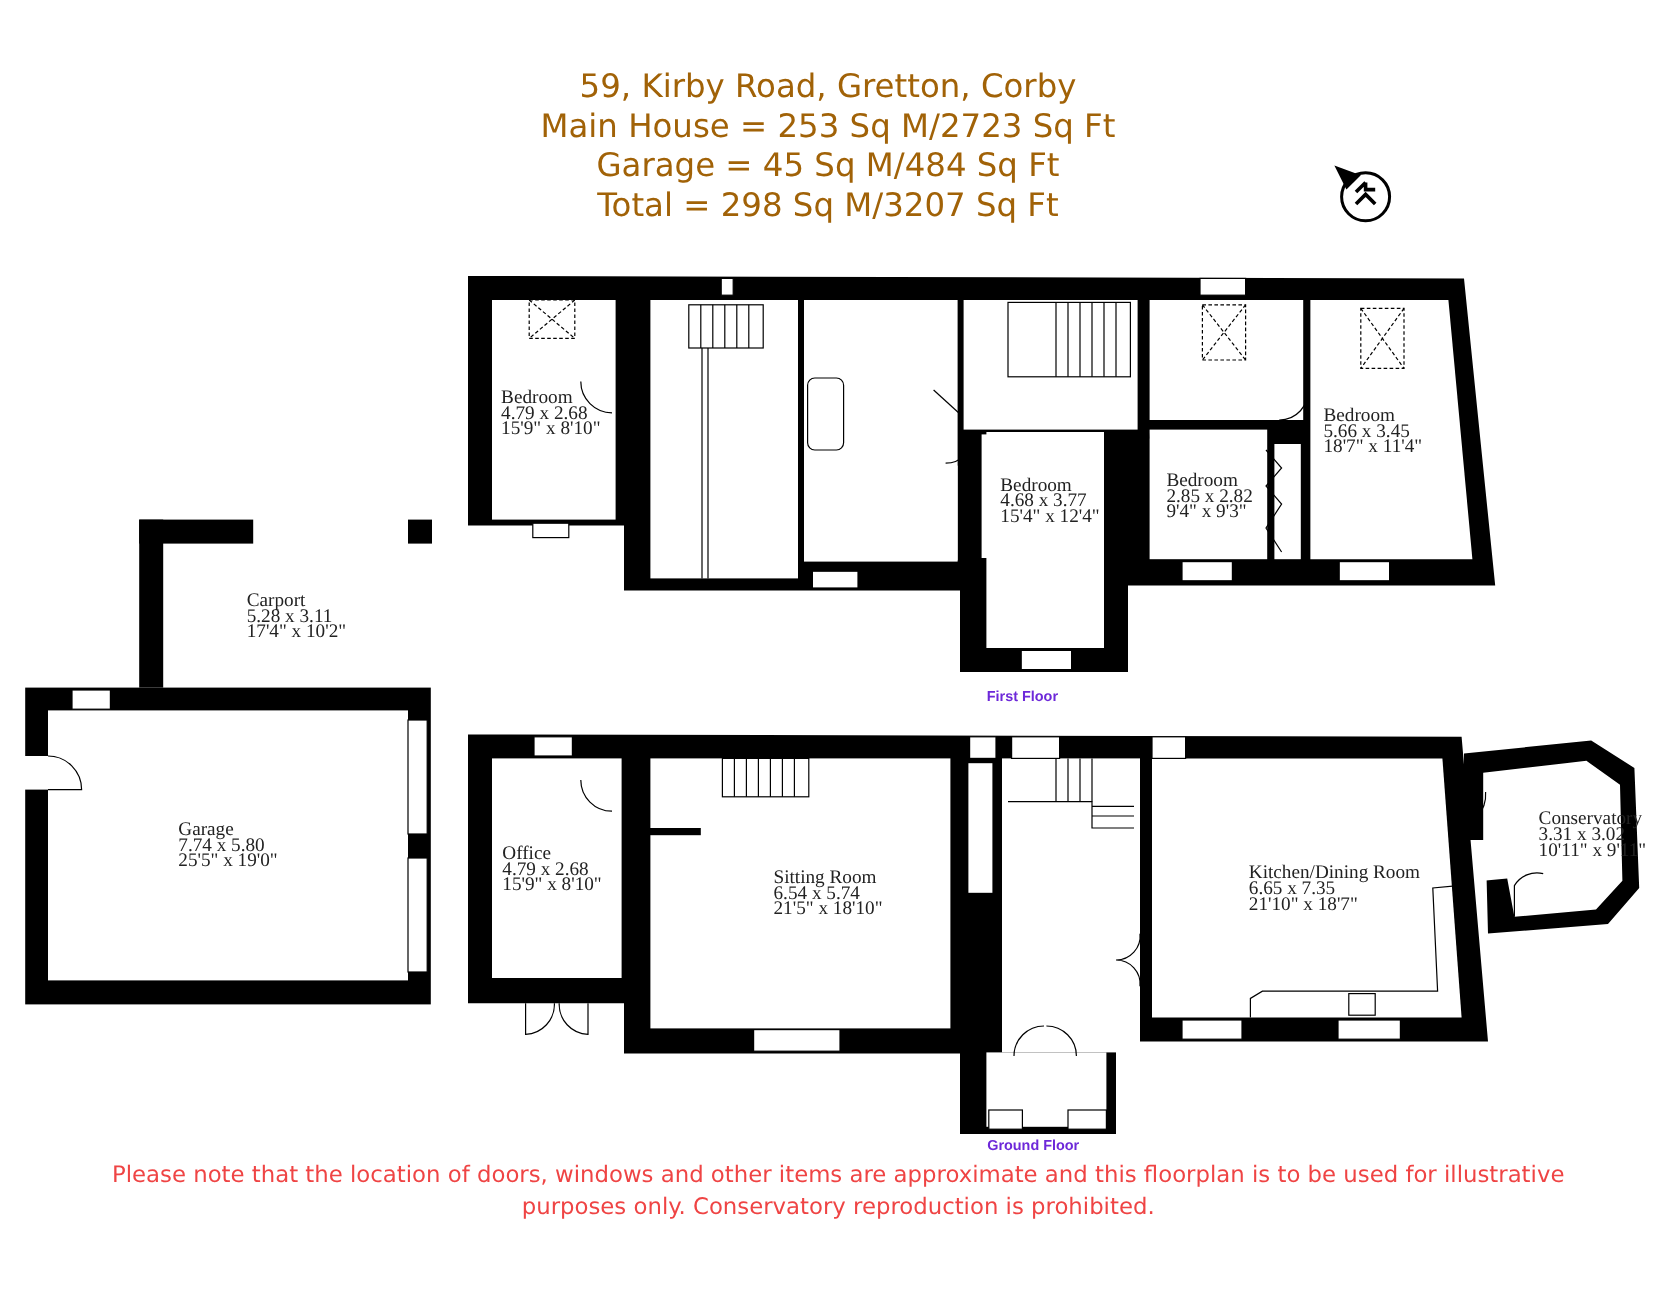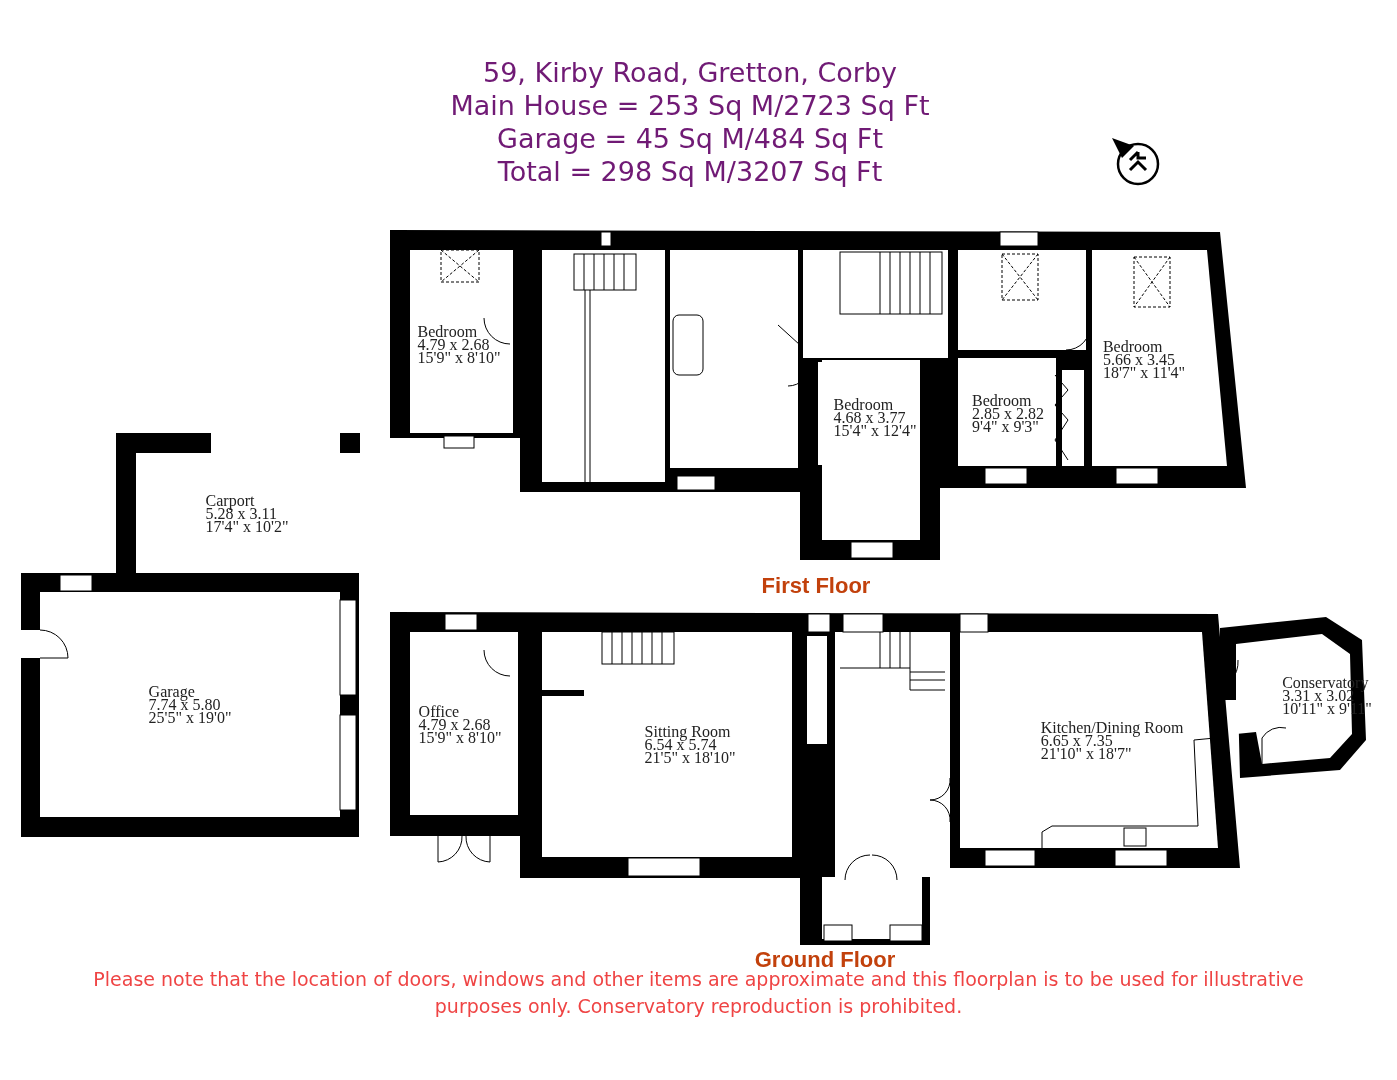--- a/index.html
+++ b/index.html
@@ -1,25 +1,25 @@
 <!DOCTYPE html>
 <html><head>
   <meta charset="utf-8">
   <style>
     html, body { margin: 0; padding: 0; background: #ffffff; }
     body { width: 1397px; height: 1080px; position: relative; overflow: hidden;
            font-family: "DejaVu Sans", sans-serif; color: #1a1a1a; }
     .header { position: absolute; left: 440px; top: 56px; width: 500px; text-align: center;
-              font-family: "DejaVu Sans", sans-serif; font-size: 27px; line-height: 33px; color: #701a75; }
+              font-family: "DejaVu Sans", sans-serif; font-size: 27px; line-height: 33px; color: #a16207; }
     .header div { white-space: nowrap; }
     .plan { position: absolute; left: 0; top: 0; }
     .room-label { position: absolute; text-align: left; font-family: Liberation Serif, serif;
                   font-size: 16px; line-height: 13px; color: #222; white-space: nowrap; transform: translateX(-50%); }
     .floor-label { position: absolute; font-family: "Liberation Sans", sans-serif; font-weight: bold;
-                   font-size: 22px; color: #c2410c; transform: translateX(-50%); white-space: nowrap; }
+                   font-size: 12px; color: #6d28d9; transform: translateX(-50%); white-space: nowrap; margin-left: 36px; }
     .disclaimer { position: absolute; left: 40px; top: 966px; width: 1317px; text-align: center;
                   font-family: "DejaVu Sans", sans-serif; font-size: 19px; line-height: 27px; color: #ef4444; }
     .compass { position: absolute; left: 1108px; top: 136px; width: 60px; height: 54px; }
   </style>
 </head>
 <body>
 
 <div class="header">
   <div>59, Kirby Road, Gretton, Corby</div>
   <div>Main House = 253 Sq M/2723 Sq Ft</div>

